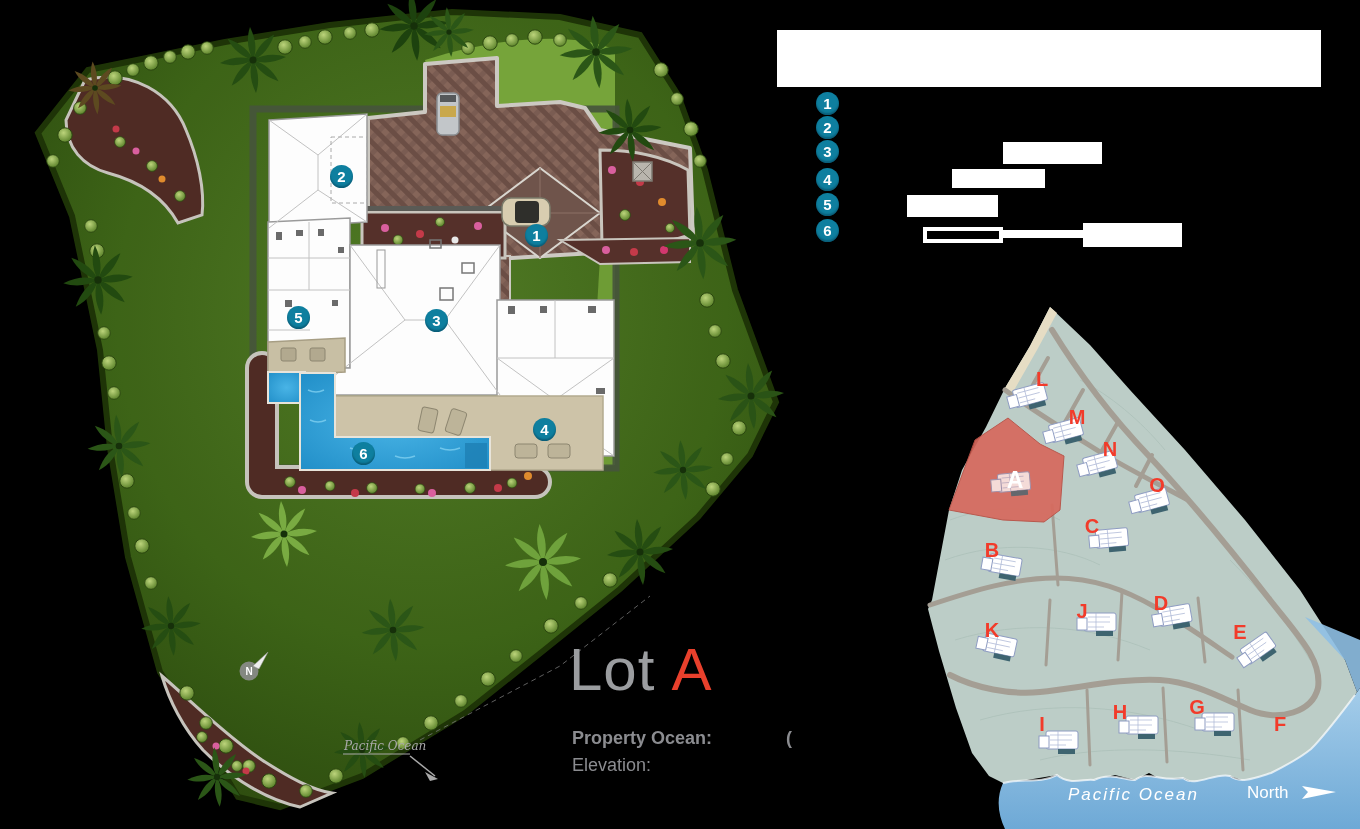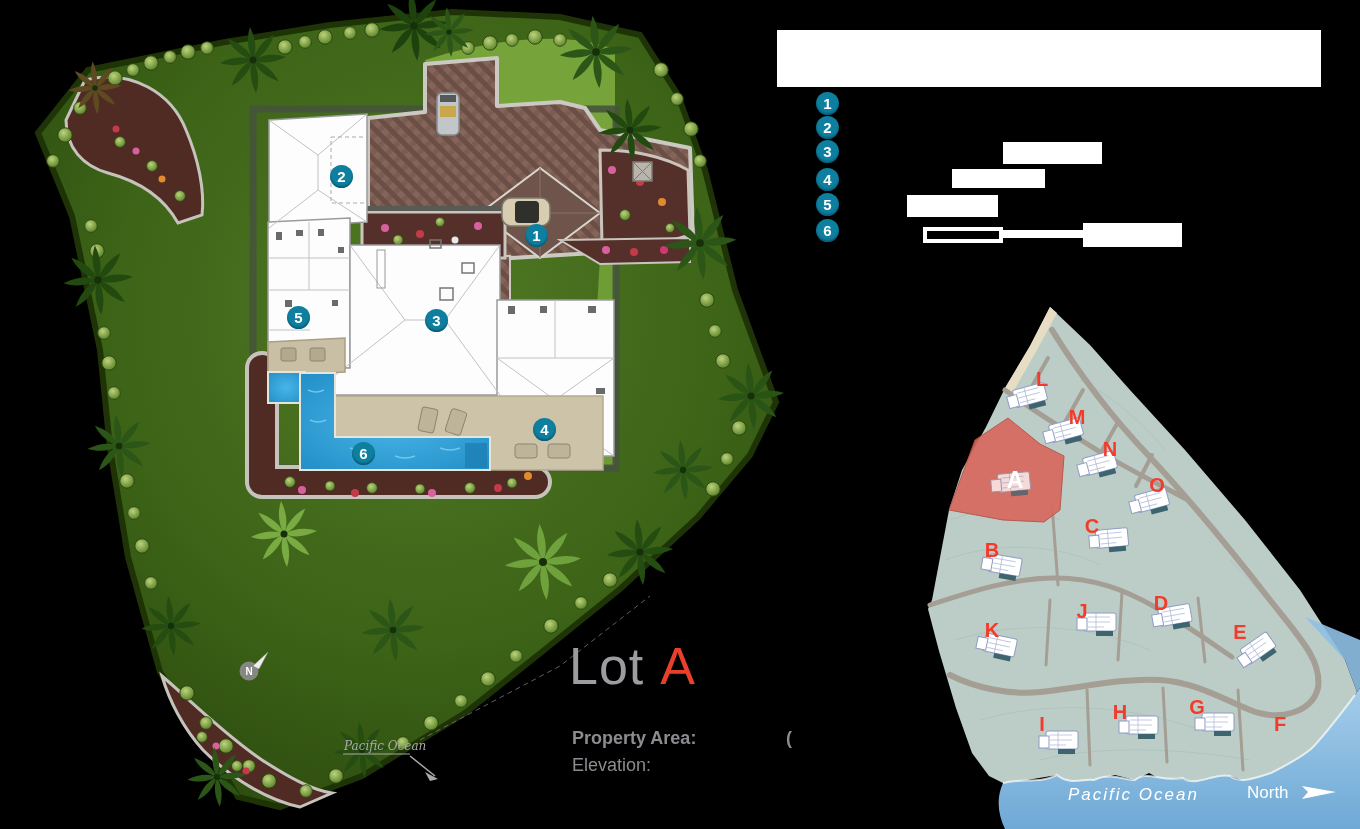--- a/index.html
+++ b/index.html
@@ -8,21 +8,21 @@
   .plan-svg{position:absolute;left:0;top:0;}
   .map-svg{position:absolute;left:925px;top:300px;}
   
   .badge{position:absolute;width:23px;height:23px;border-radius:50%;background:#0e7f9f;
          color:#fff;font-weight:bold;font-size:15px;line-height:23px;text-align:center;
          box-shadow:inset 0 -2px 2px rgba(0,30,45,.35);}
   
   .wblock{position:absolute;background:#fff;}
   .wbox-outline{position:absolute;background:#000;border:4px solid #fff;box-sizing:border-box;}
   .banner{position:absolute;left:777px;top:30px;width:544px;height:57px;background:#fff;}
-  .lot-title{position:absolute;left:569px;top:640px;font-size:52px;line-height:1;
+  .lot-title{position:absolute;left:569px;top:640px;font-size:60px;line-height:1;
              color:#9b9da0;letter-spacing:1px;white-space:nowrap;}
   .lot-title .letter{color:#e8402c;margin-left:16px;}
   .prop-label{position:absolute;left:572px;top:728px;font-size:18px;font-weight:bold;color:#8b8c90;}
   .prop-paren{position:absolute;left:786px;top:728px;font-size:18px;font-weight:bold;color:#8b8c90;}
   .elev-label{position:absolute;left:572px;top:755px;font-size:18px;font-weight:normal;color:#8b8c90;}
   .map-letter{font-family:"Liberation Sans",sans-serif;font-weight:bold;font-size:20px;fill:#f23b2a;}
   .map-letter-a{font-size:23px;fill:#ffffff;}
   .map-ocean{font-family:"Liberation Sans",sans-serif;font-style:italic;font-size:17px;fill:#fff;letter-spacing:2px;}
   .map-north{font-family:"Liberation Sans",sans-serif;font-size:17px;fill:#fff;}
   .plan-ocean{font-family:"DejaVu Serif",serif;font-style:italic;font-size:12px;fill:#a9a9a9;}
@@ -315,21 +315,21 @@
   <div class="badge" style="left:816px;top:219px;">6</div>
 
   <div class="wblock" style="left:1003px;top:142px;width:99px;height:22px;"></div>
   <div class="wblock" style="left:952px;top:169px;width:93px;height:19px;"></div>
   <div class="wblock" style="left:907px;top:195px;width:91px;height:22px;"></div>
   <div class="wbox-outline" style="left:923px;top:227px;width:80px;height:16px;"></div>
   <div class="wblock" style="left:1003px;top:230px;width:80px;height:8px;"></div>
   <div class="wblock" style="left:1083px;top:223px;width:99px;height:24px;"></div>
 
   <div class="lot-title"><span>Lot</span><span class="letter">A</span></div>
-  <div class="prop-label">Property Area:</div>
+  <div class="prop-label">Property Ocean:</div>
   <div class="prop-paren">(</div>
   <div class="elev-label">Elevation:</div>
 
   <svg class="map-svg" width="435" height="529" viewBox="925 300 435 529">
     <defs>
       <linearGradient id="gWater" x1="0" y1="0" x2="0" y2="1">
         <stop offset="0%" stop-color="#a5cdea"></stop>
         <stop offset="100%" stop-color="#6ea9d6"></stop>
       </linearGradient>
       <g id="mapHouse">

